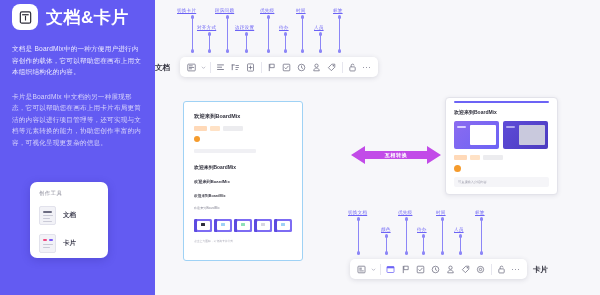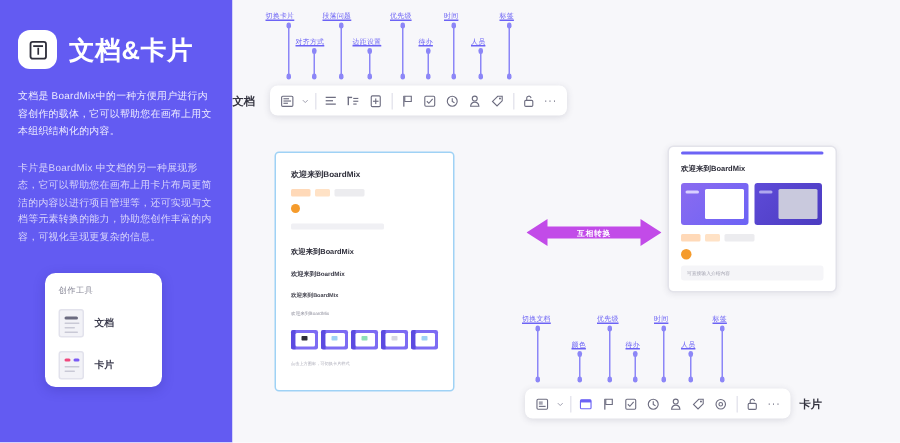--- a/index.html
+++ b/index.html
@@ -10,21 +10,21 @@
     position: relative;
   }
   .root { position: relative; width: 600px; height: 295px; display: flex; }
 
   
   .left-panel {
     width: 155px; height: 295px;
     background: #635BF2;
     position: relative;
     flex: 0 0 155px;
-    padding: 16px 12px 0 12px;
+    padding: 0 12px 0 12px;
   }
   .brand-row { display: flex; align-items: center; gap: 8px; margin-top: 4px; }
   .brand-logo {
     width: 26px; height: 26px; border-radius: 8px;
     background: #ffffff; display: flex; align-items: center;
     justify-content: center; flex: 0 0 26px;
   }
   .brand-logo svg { display: block; }
   .brand-title {
     color: #ffffff; font-size: 17px; font-weight: bold;

